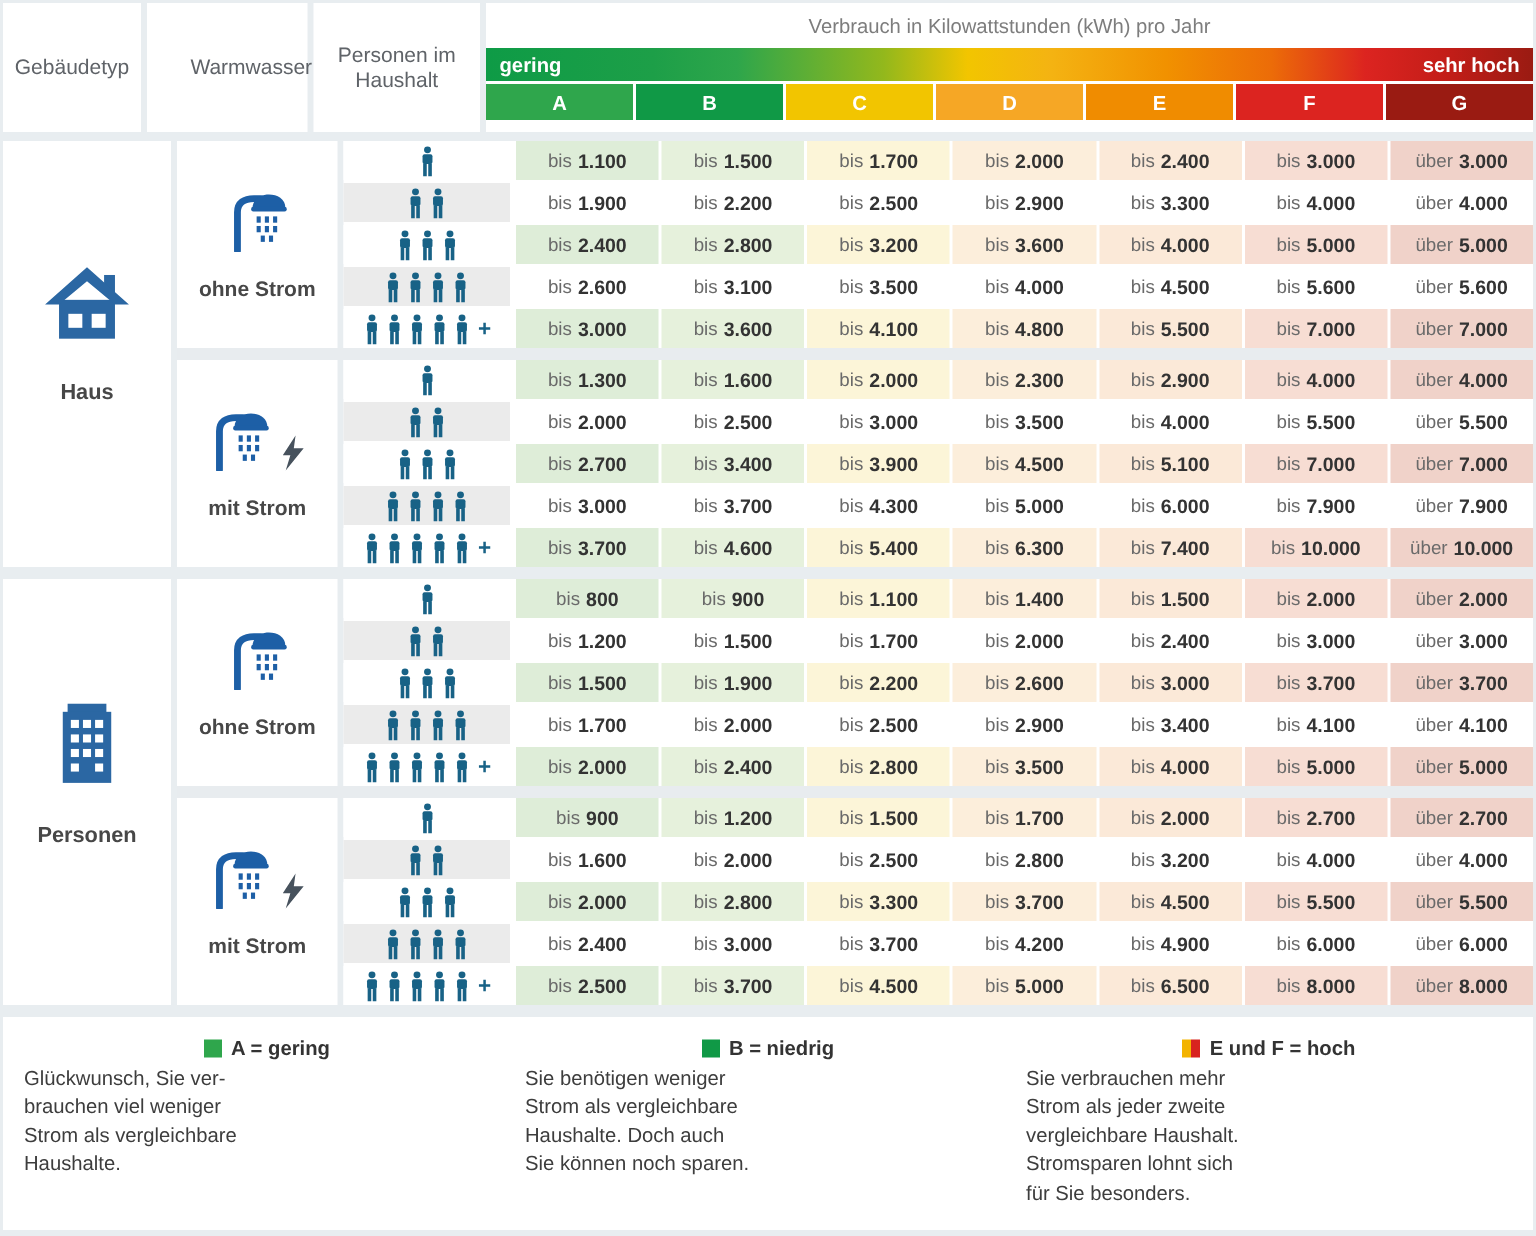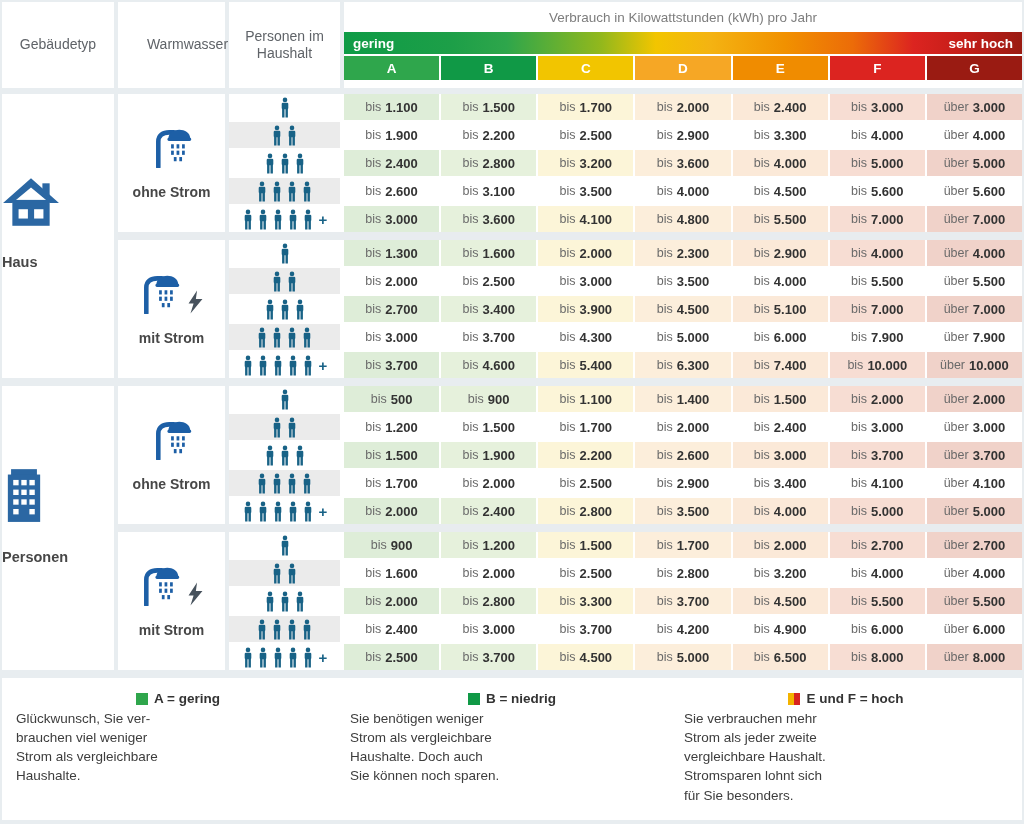--- a/index.html
+++ b/index.html
@@ -12,21 +12,21 @@
     color:#3e3e3e;
   }
   .wrap { width:1020px; }
 
   
   .hdr { display:flex; height:86px; margin-bottom:6px; }
   .hcell {
     background:#fff; display:flex; align-items:center; justify-content:center;
     text-align:center; color:#5f6368; font-size:14px; line-height:1.25;
   }
-  .hcell.c1 { width:112px; }
+  .hcell.c1 { width:92px; }
   .hcell.c2 { width:107px;padding-left:32px; }
   .hcell.c3 { width:111px; padding:0 6px; }
   .vgap { width:4px; }
   .hdr-right { flex:1; display:flex; flex-direction:column; background:#fff; }
   .hdr-title {
     height:30px; display:flex; align-items:center; justify-content:center;
     color:#7d7d7d; font-size:13.5px;
   }
   .grad-bar {
     height:22px; margin-bottom:2px;
@@ -37,21 +37,21 @@
   .grades { display:flex; gap:2px; height:24px; background:#fff; }
   .grade {
     flex:1; display:flex; align-items:center; justify-content:center;
     color:#fff; font-weight:bold; font-size:13.5px;
   }
 
   
   .section { display:flex; height:284px; margin-bottom:8px; }
   .bcell {
     width:112px; background:#fff; display:flex; flex-direction:column;
-    align-items:flex-start; justify-content:center; gap:26px; padding-bottom:24px;
+    align-items:center; justify-content:center; gap:26px; padding-bottom:24px;
   }
   .blabel { font-weight:bold; font-size:14.5px; color:#474747; }
   .sec-right { flex:1; display:flex; flex-direction:column; }
   .grp { display:flex; height:138px; }
   .grp-sep { height:8px; background:#e8ecef; }
   .wcell {
     width:107px; background:#fff; display:flex; flex-direction:column;
     align-items:center; justify-content:center; gap:16px;
   }
   .wicons { display:flex; align-items:flex-end; gap:6px; }
@@ -822,21 +822,21 @@
          <circle cx="12" cy="4.8" r="4.6"></circle>
          <rect x="5.4" y="10.6" width="13.2" height="13" rx="2.6"></rect>
          <rect x="6.2" y="23" width="4.8" height="17"></rect>
          <rect x="13" y="23" width="4.8" height="17"></rect>
        </g>
      </svg>
                 </div>
                 <div class="vals">
                   <div class="cell" style="background: rgb(222, 237, 216);">
                     <span class="pfx">bis</span>
-                    <span class="num">500</span>
+                    <span class="num">800</span>
                   </div>
                   <div class="cell" style="background: rgb(230, 241, 220);">
                     <span class="pfx">bis</span>
                     <span class="num">900</span>
                   </div>
                   <div class="cell" style="background: rgb(252, 245, 216);">
                     <span class="pfx">bis</span>
                     <span class="num">1.100</span>
                   </div>
                   <div class="cell" style="background: rgb(252, 238, 219);">

